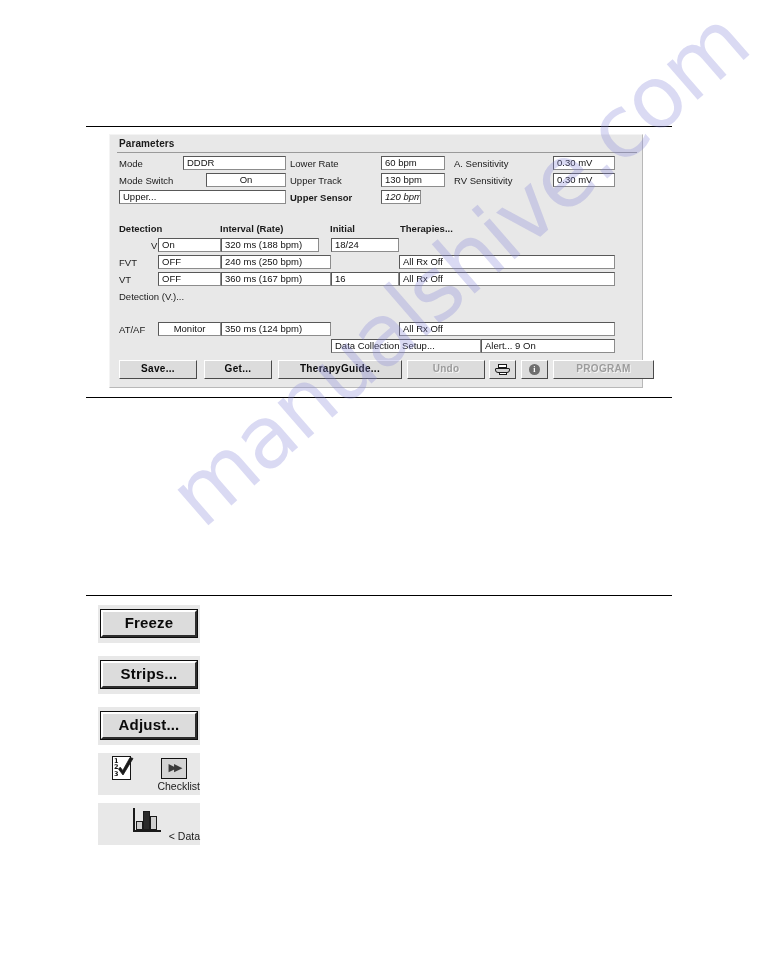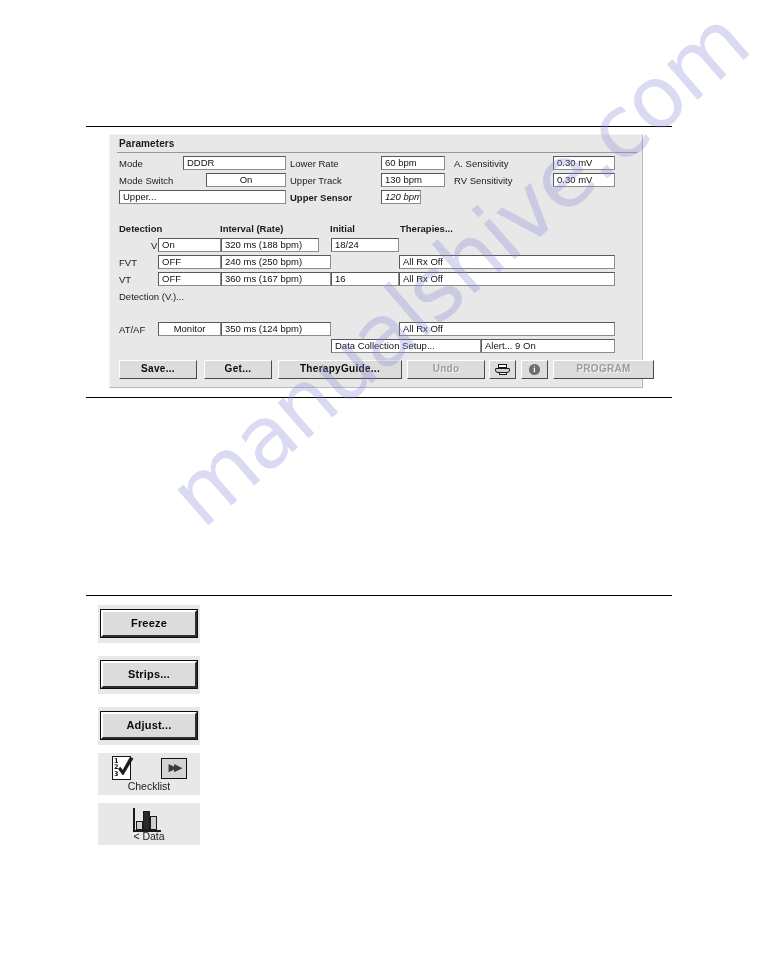--- a/index.html
+++ b/index.html
@@ -194,32 +194,32 @@
     left: 3px;
     width: 96px;
     height: 27px;
     box-sizing: border-box;
     background: #dcdcdc;
     border-top: 2px solid #ffffff;
     border-left: 2px solid #ffffff;
     border-right: 2px solid #2e2e2e;
     border-bottom: 2px solid #2e2e2e;
     outline: 1px solid #0d0d0d;
-    font-size: 11px;
+    font-size: 15px;
     font-weight: bold;
     color: #0a0a0a;
     text-align: center;
     line-height: 22px;
     letter-spacing: 0.2px;
     cursor: default;
   }
   .icon-label {
     position: absolute;
     width: 102px;
-    text-align: center;
+    text-align: right;
     font-size: 10.5px;
     color: #1a1a1a;
     white-space: nowrap;
   }
 
   
   .chk-icon {
     position: absolute;
     width: 22px; height: 26px;
   }

